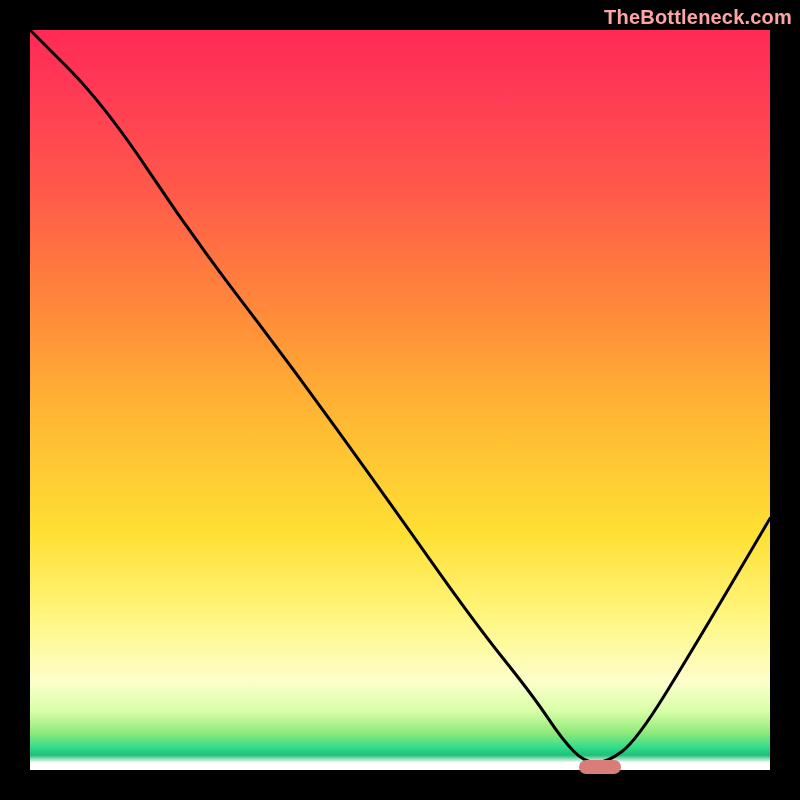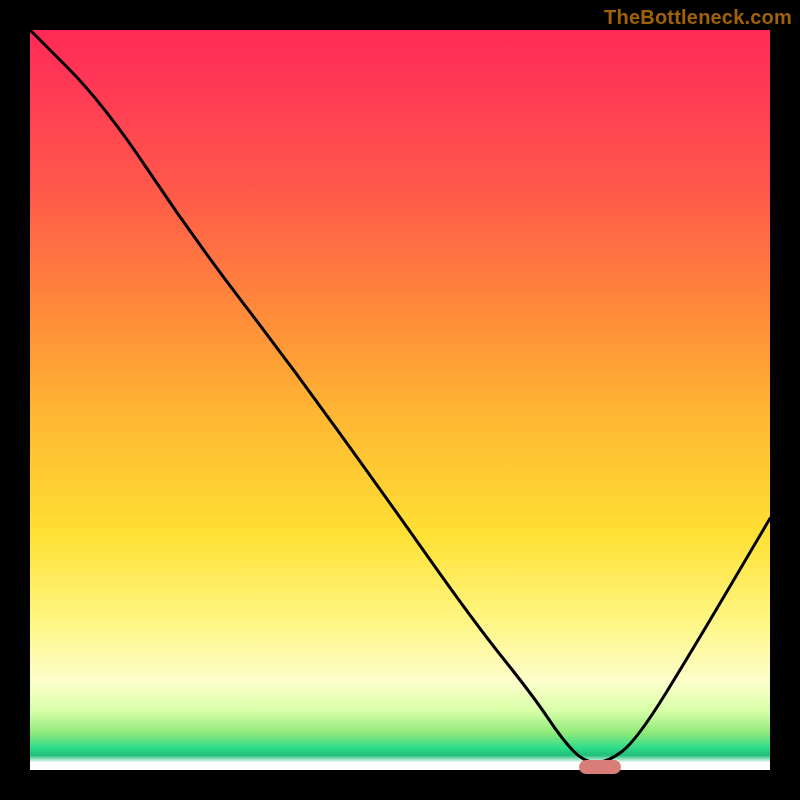--- a/index.html
+++ b/index.html
@@ -49,21 +49,21 @@
     left: 0;
     top: 0;
     width: 740px;
     height: 740px;
     pointer-events: none;
   }
   .attribution {
     position: absolute;
     top: 6px;
     right: 8px;
-    color: #a16207;
+    color: #fca5a5;
     font-size: 20px;
     font-weight: 600;
     letter-spacing: 0.2px;
     user-select: none;
   }
   .marker {
     position: absolute;
     width: 42px;
     height: 14px;
     border-radius: 7px;

